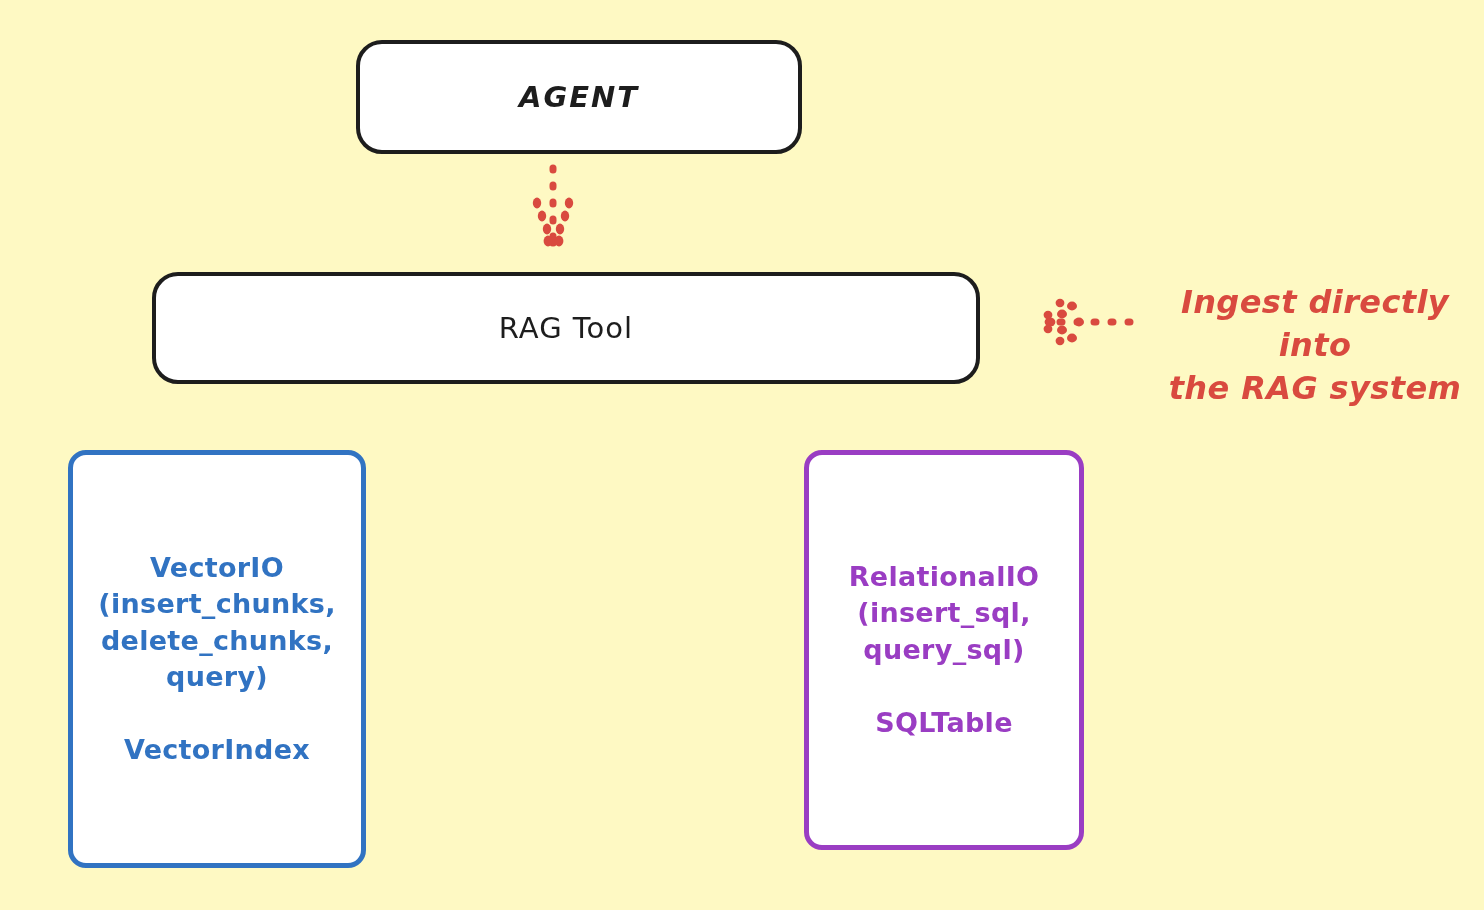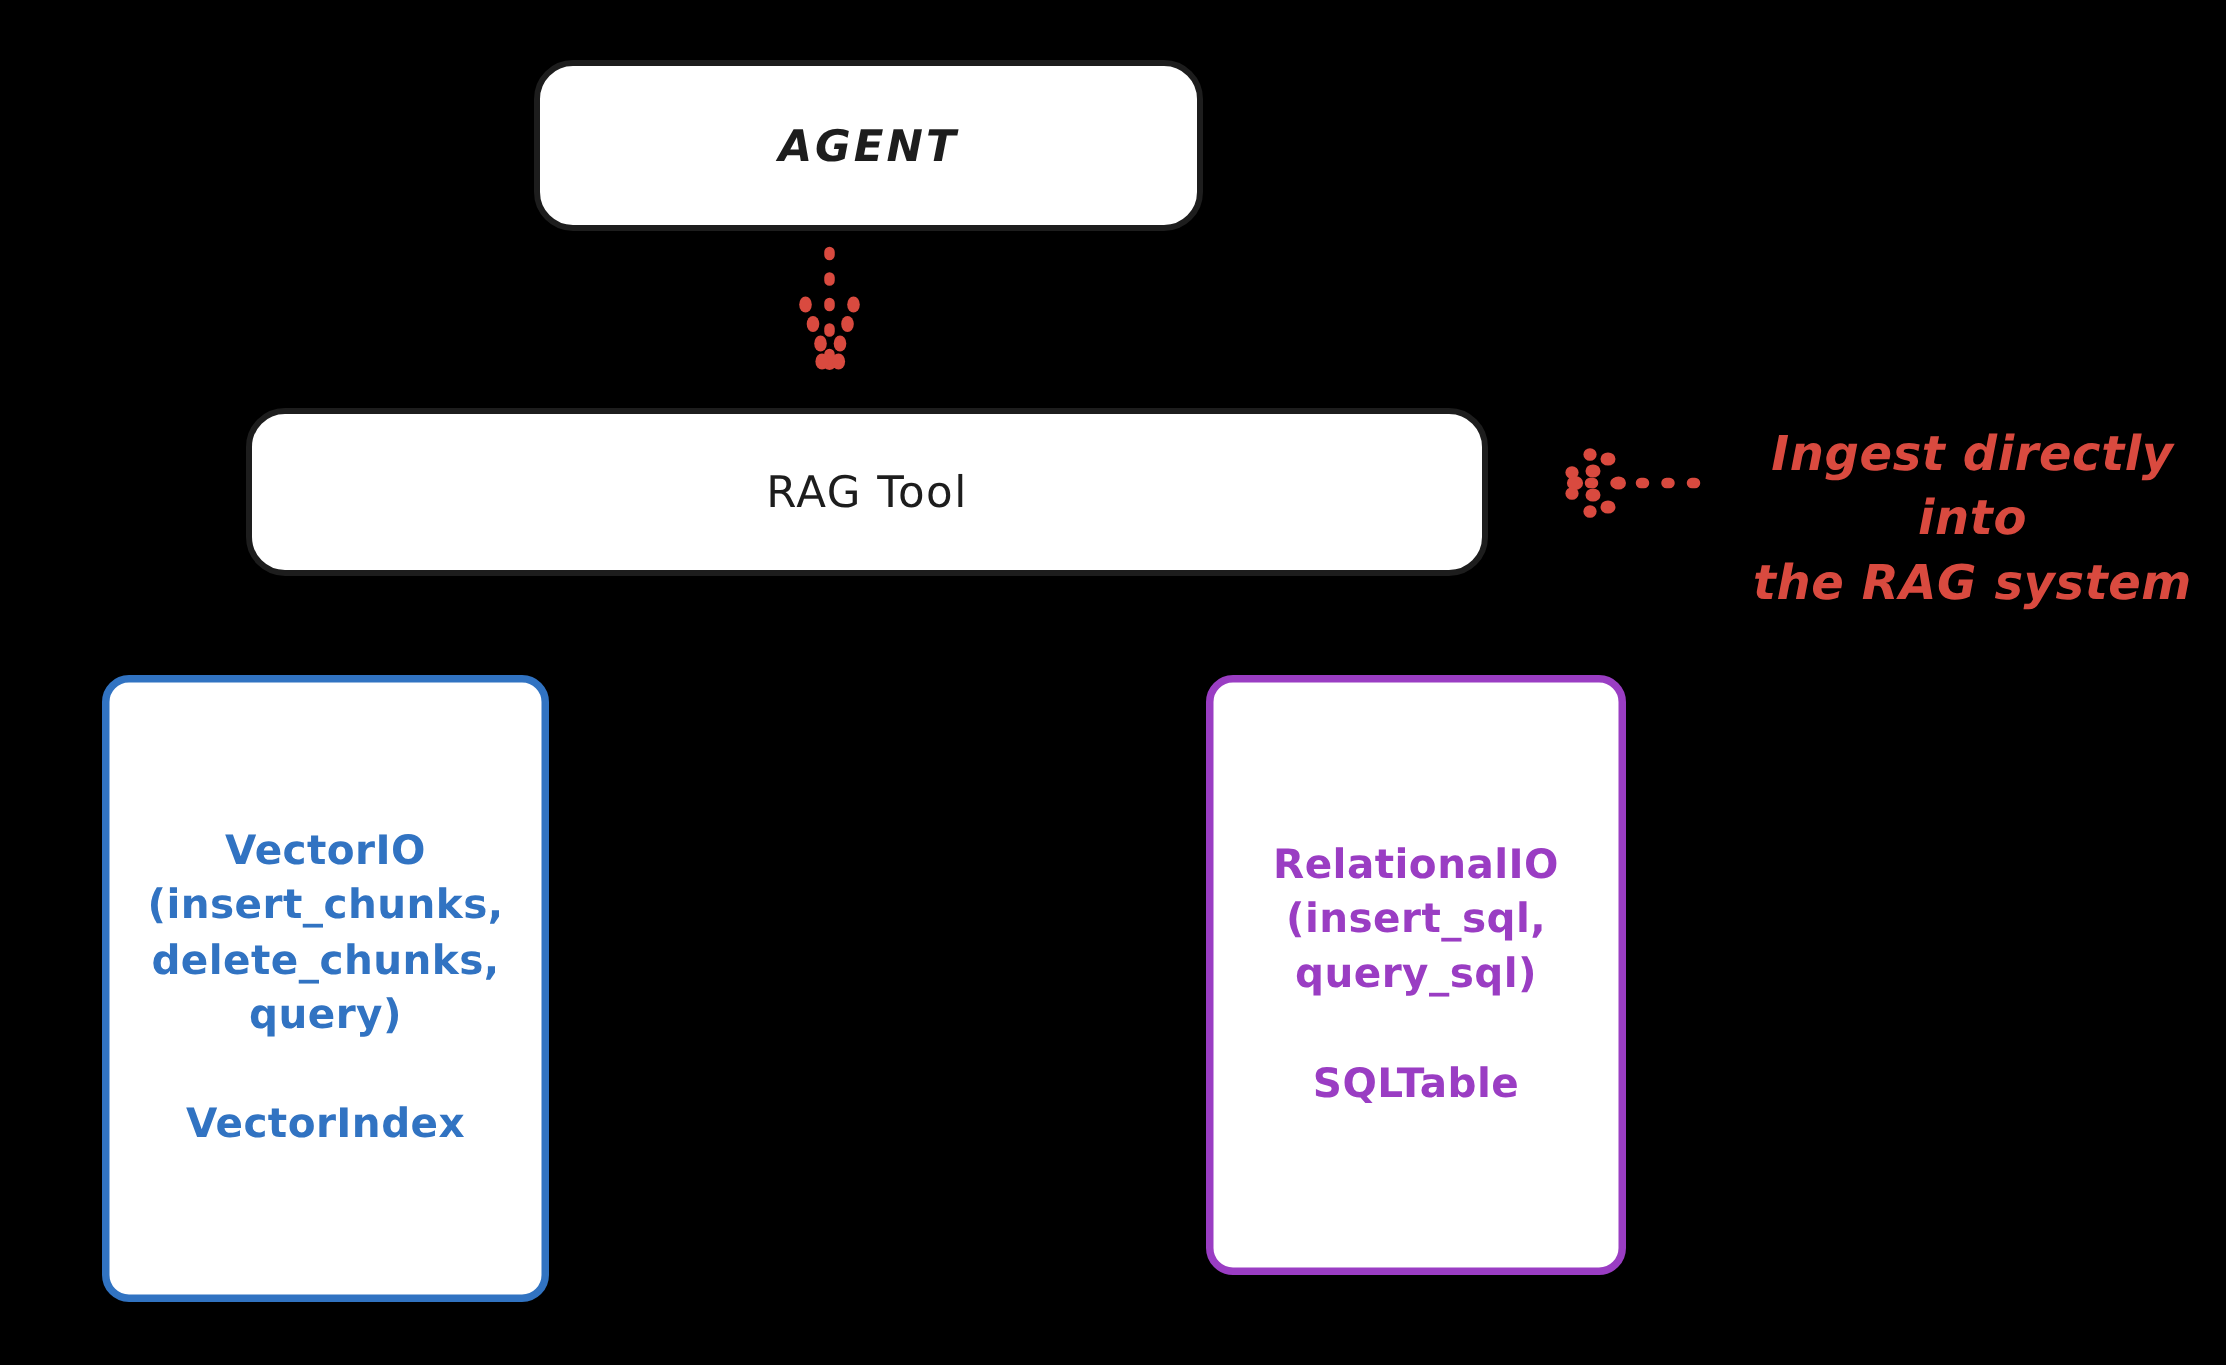--- a/index.html
+++ b/index.html
@@ -9,21 +9,21 @@
     padding: 0;
     background: #ffffff;
   }
   body {
     font-family: "DejaVu Sans", sans-serif;
   }
   #canvas {
     position: relative;
     width: 1484px;
     height: 910px;
-    background: #000000;
+    background: #fef9c3;
     overflow: hidden;
   }
 
   
   .node {
     position: absolute;
     display: flex;
     align-items: center;
     justify-content: center;
     background: #ffffff;
@@ -92,21 +92,21 @@
 </style>
 </head>
 <body>
 
 <div id="canvas">
 
   <div class="node black" style="left:356px; top:40px; width:446px; height:114px;">
     <span class="node-label">AGENT</span>
   </div>
 
-  <div class="node black plain" style="left:164px; top:272px; width:828px; height:112px;">
+  <div class="node black plain" style="left:152px; top:272px; width:828px; height:112px;">
     <span class="node-label">RAG Tool</span>
   </div>
 
   <div class="node provider" style="left:68px; top:450px; width:298px; height:418px; border-color:#3173c2;">
     <span class="node-label" style="color:#3173c2;">VectorIO
 (insert_chunks,
 delete_chunks,
 query)
 
 VectorIndex</span>

